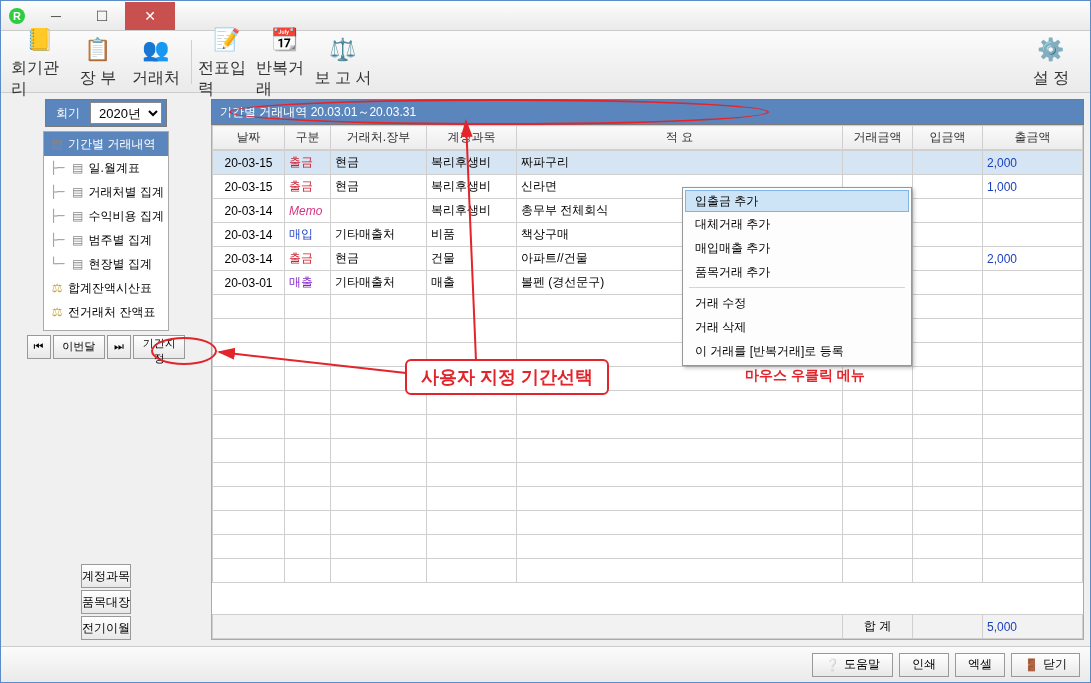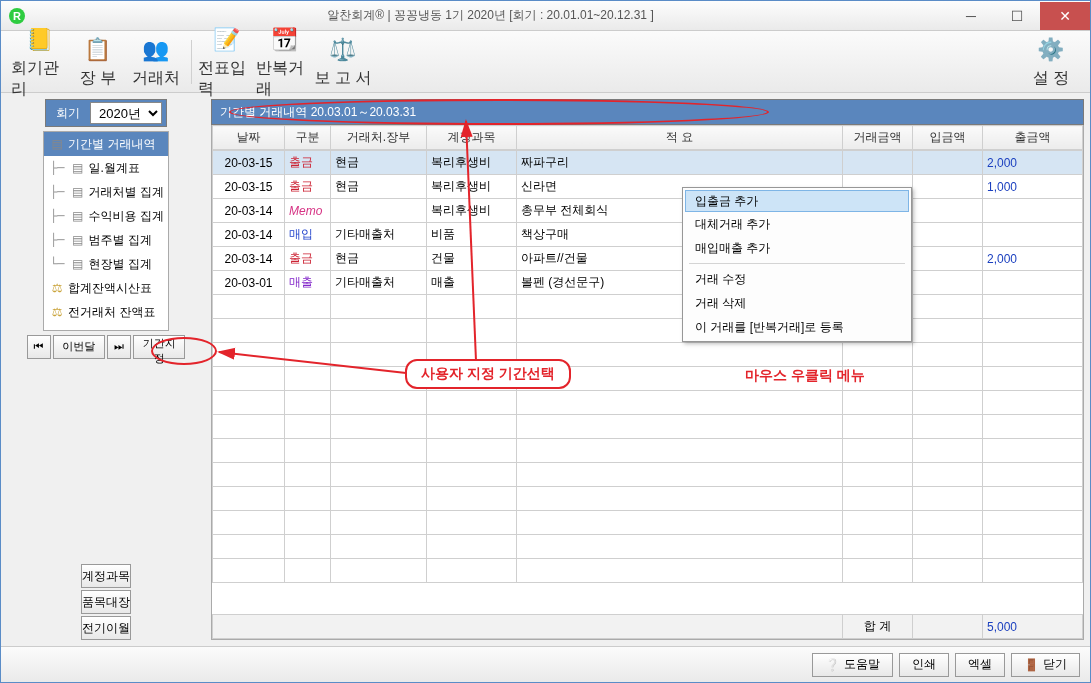--- a/index.html
+++ b/index.html
@@ -75,36 +75,35 @@
 
 
 .ctx { position: absolute; top: 186px; left: 681px; width: 230px; background: #fdfdfd; border: 1px solid #979797; box-shadow: 2px 2px 4px rgba(0,0,0,0.25); padding: 2px; font-size: 12px; z-index: 50;}
 .ctx-item { height: 24px; display: flex; align-items: center; padding: 0 10px; cursor: pointer; }
 .ctx-item.sel { background: #cde4f7; border: 1px solid #7eb5e6; height:22px; padding:0 9px;}
 .ctx-sep { height: 1px; background: #d4d4d4; margin: 3px 4px; }
 
 
 .anno { position: absolute; z-index: 40; pointer-events: none; }
 .anno-ellipse { border: 2px solid #e3242b; border-radius: 50%; }
-.anno-rrect { border: 2px solid #e3242b; border-radius: 12px; background: #fff; color:#e3242b; font-size:14px; font-weight:bold; display:flex; align-items:center; justify-content:center; padding:4px 14px;}
+.anno-rrect { border: 2px solid #e3242b; border-radius: 6px; background: #fff; color:#e3242b; font-size:18px; font-weight:bold; display:flex; align-items:center; justify-content:center; padding:4px 14px;}
 .anno-text { color:#e3242b; font-size:14px; font-weight:bold; }
 svg.arrows { position:absolute; top:0; left:0; width:1091px; height:683px; pointer-events:none; z-index:39;}
 
 
 .bottom-bar { height: 36px; border-top: 1px solid #ccc; background: linear-gradient(#fbfbfb,#eaeaea); display:flex; align-items:center; justify-content:flex-end; padding:0 10px; gap:6px;}
 .bottom-bar button { height:24px; padding:0 12px; border:1px solid #999; background:linear-gradient(#fff,#e8e8e8); font-size:12px; display:flex; align-items:center; gap:4px; cursor:pointer;}
 </style>
 </head>
 <body>
 
 <div class="window">
 
   <div class="titlebar">
     <div class="app-icon">R</div>
-    <div class="title">알찬회계® | 꽁꽁냉동 1기 2020년 [회기 : 20.01.01~20.12.31 ]</div>
     <div class="win-btns">
       <div class="win-btn">─</div>
       <div class="win-btn">☐</div>
       <div class="win-btn close">✕</div>
     </div>
   </div>
 
   <div class="toolbar">
     <div id="toolbar-items" style="display: flex; align-items: center;">
         <div class="tool">
@@ -462,20 +461,21 @@
     <button>
         <span>🚪</span>
         <span>닫기</span>
       </button>
   </div>
 
   <div class="ctx" id="ctx">
       <div class="ctx-item sel">입출금 추가</div>
       <div class="ctx-item">대체거래 추가</div>
       <div class="ctx-item">매입매출 추가</div>
+      <div class="ctx-item">품목거래 추가</div>
       <div class="ctx-sep"></div>
       <div class="ctx-item">거래 수정</div>
       <div class="ctx-item">거래 삭제</div>
       <div class="ctx-item">이 거래를 [반복거래]로 등록</div>
     </div>
 
   <svg class="arrows">
     <defs>
         <marker id="ah" markerWidth="10" markerHeight="10" refX="8" refY="3" orient="auto">
           <path d="M0,0 L9,3 L0,6 Z" fill="#e3242b"></path>

